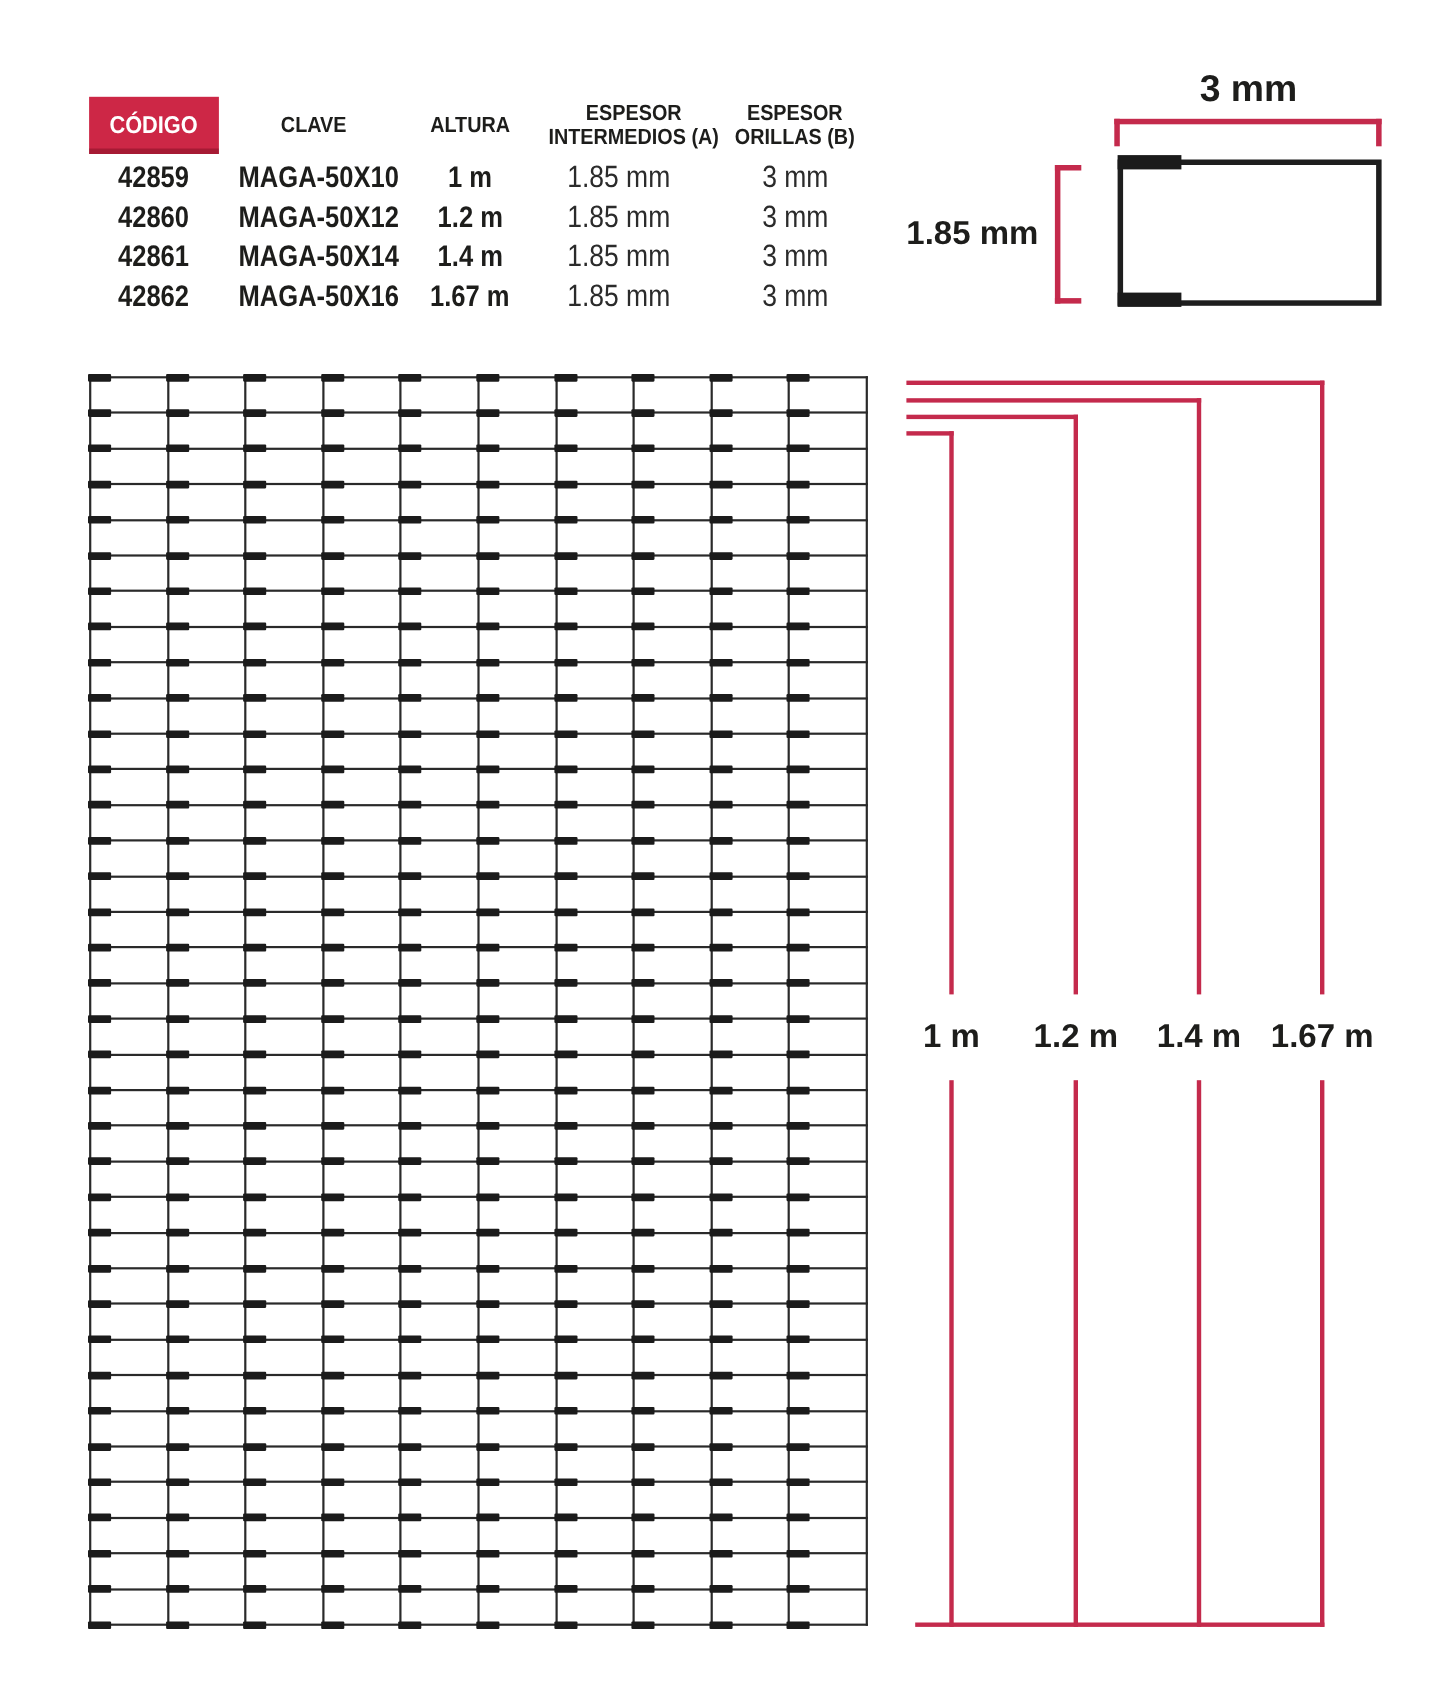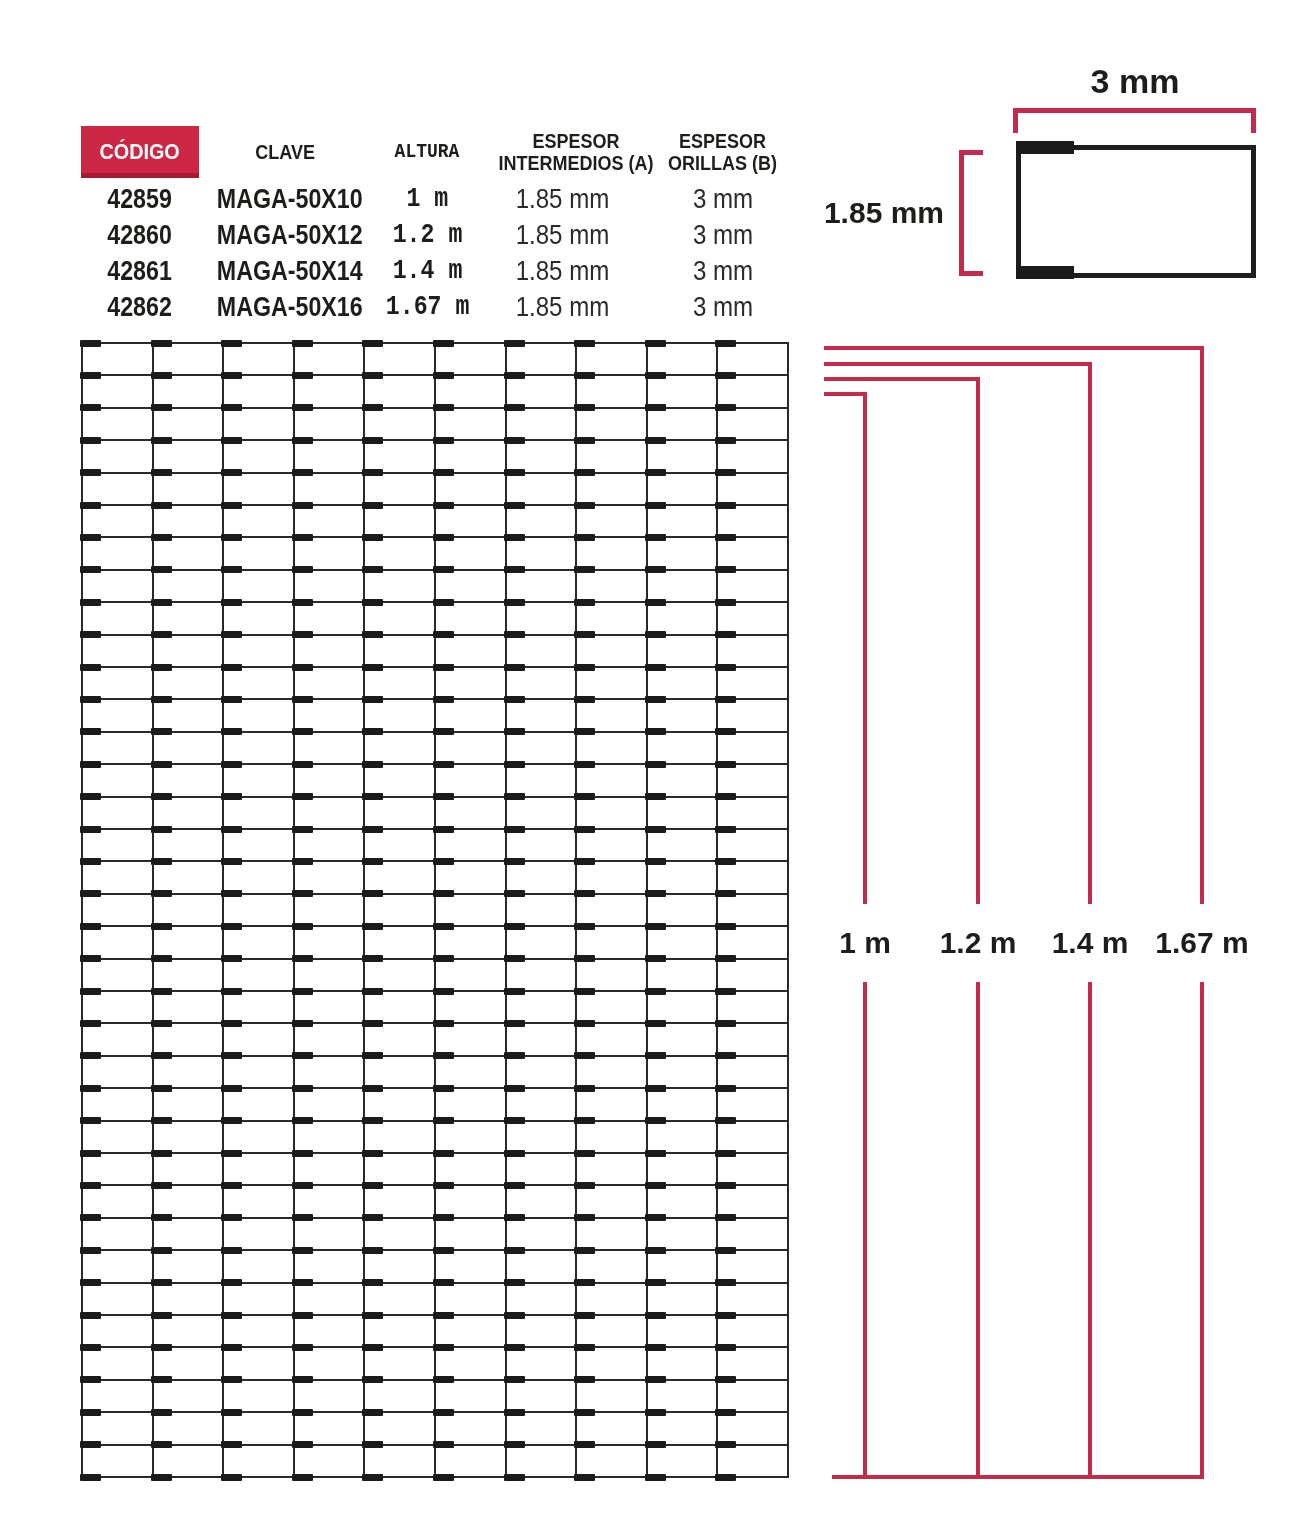--- a/index.html
+++ b/index.html
@@ -1,23 +1,23 @@
 <!DOCTYPE html>
 <html><head>
 <meta charset="utf-8">
 <style>
   html,body{margin:0;padding:0;background:#fff;}
   #app{position:relative;width:1314px;height:1536px;background:#ffffff;
        font-family:"Liberation Sans",sans-serif;overflow:hidden;color:#1d1d1b;}
 
   
-  .spec-table{position:absolute;left:75px;top:85px;width:740px;margin-top:38px;}
+  .spec-table{position:absolute;left:75px;top:85px;width:740px;}
   .thead{display:flex;align-items:center;height:58px;}
   .tr{display:flex;align-items:center;height:36px;}
-  .c1{width:130px;}.c2{width:160px;}.c3{width:125px;font-family:Liberation Mono, monospace;}.c4{width:145px;}.c5{width:175px;}
+  .c1{width:130px;}.c2{width:160px;}.c3{width:125px;}.c4{width:145px;}.c5{width:175px;}
   .th,.td{text-align:center;}
   .th{font-weight:bold;font-size:20px;line-height:1.1;color:#1d1d1b;}
   .td{font-size:27px;font-weight:bold;color:#1d1d1b;}
   .td.light{font-weight:normal;color:#2b2b2b;font-size:28px;}
   .cond{display:inline-block;width:max-content;transform:scaleX(.86);transform-origin:50% 50%;}
   .cond-h{display:inline-block;width:max-content;white-space:pre-line;transform:scaleX(.9);transform-origin:50% 50%;}
   .codigo-box{background:#CD2746;color:#fff;width:118px;height:52px;margin:0 auto;
               display:flex;align-items:center;justify-content:center;
               box-shadow:inset 0 -5px 0 rgba(120,10,30,.45);}
   .codigo-box .cond-h{font-size:22px;font-weight:bold;}

